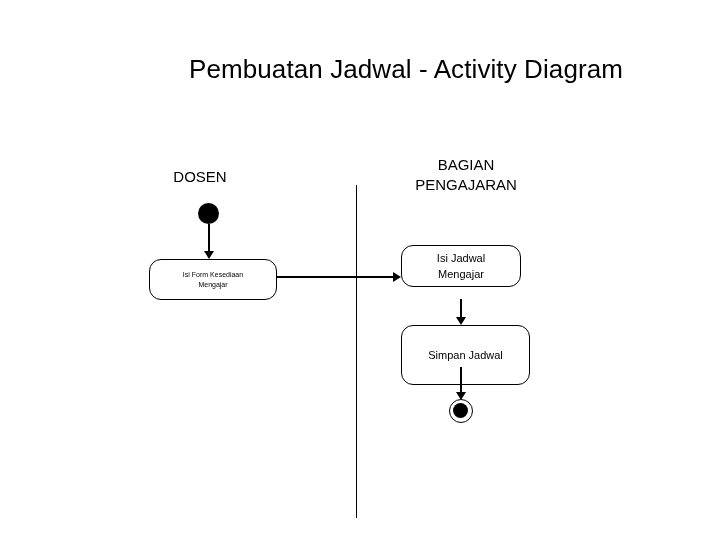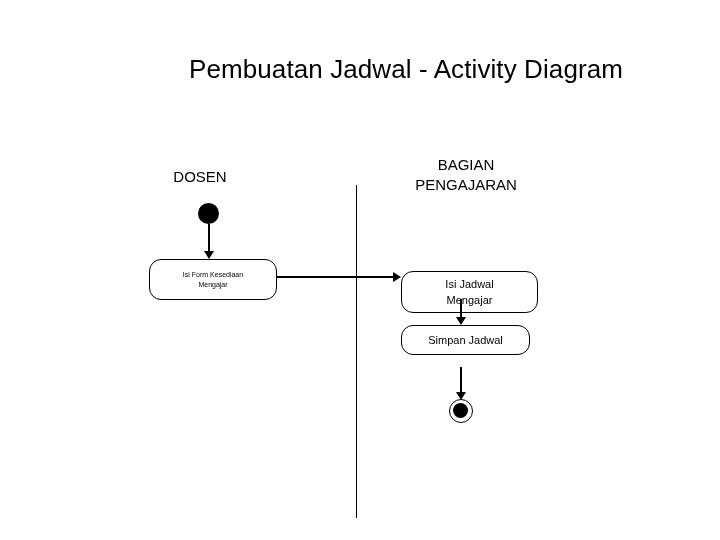--- a/index.html
+++ b/index.html
@@ -115,31 +115,31 @@
   #activity-isi-form {
     left: 149px;
     top: 259px;
     width: 128px;
     height: 41px;
     font-size: 7px;
     line-height: 10px;
   }
   #activity-isi-jadwal {
     left: 401px;
-    top: 271px;
-    width: 137px;
+    top: 245px;
+    width: 120px;
     height: 42px;
     font-size: 11px;
     line-height: 16px;
   }
   #activity-simpan-jadwal {
     left: 401px;
     top: 325px;
     width: 129px;
-    height: 30px;
+    height: 60px;
     font-size: 11px;
     line-height: 16px;
   }
 
   
   .conn-line-v {
     position: absolute;
     width: 2px;
     background: #000000;
   }

